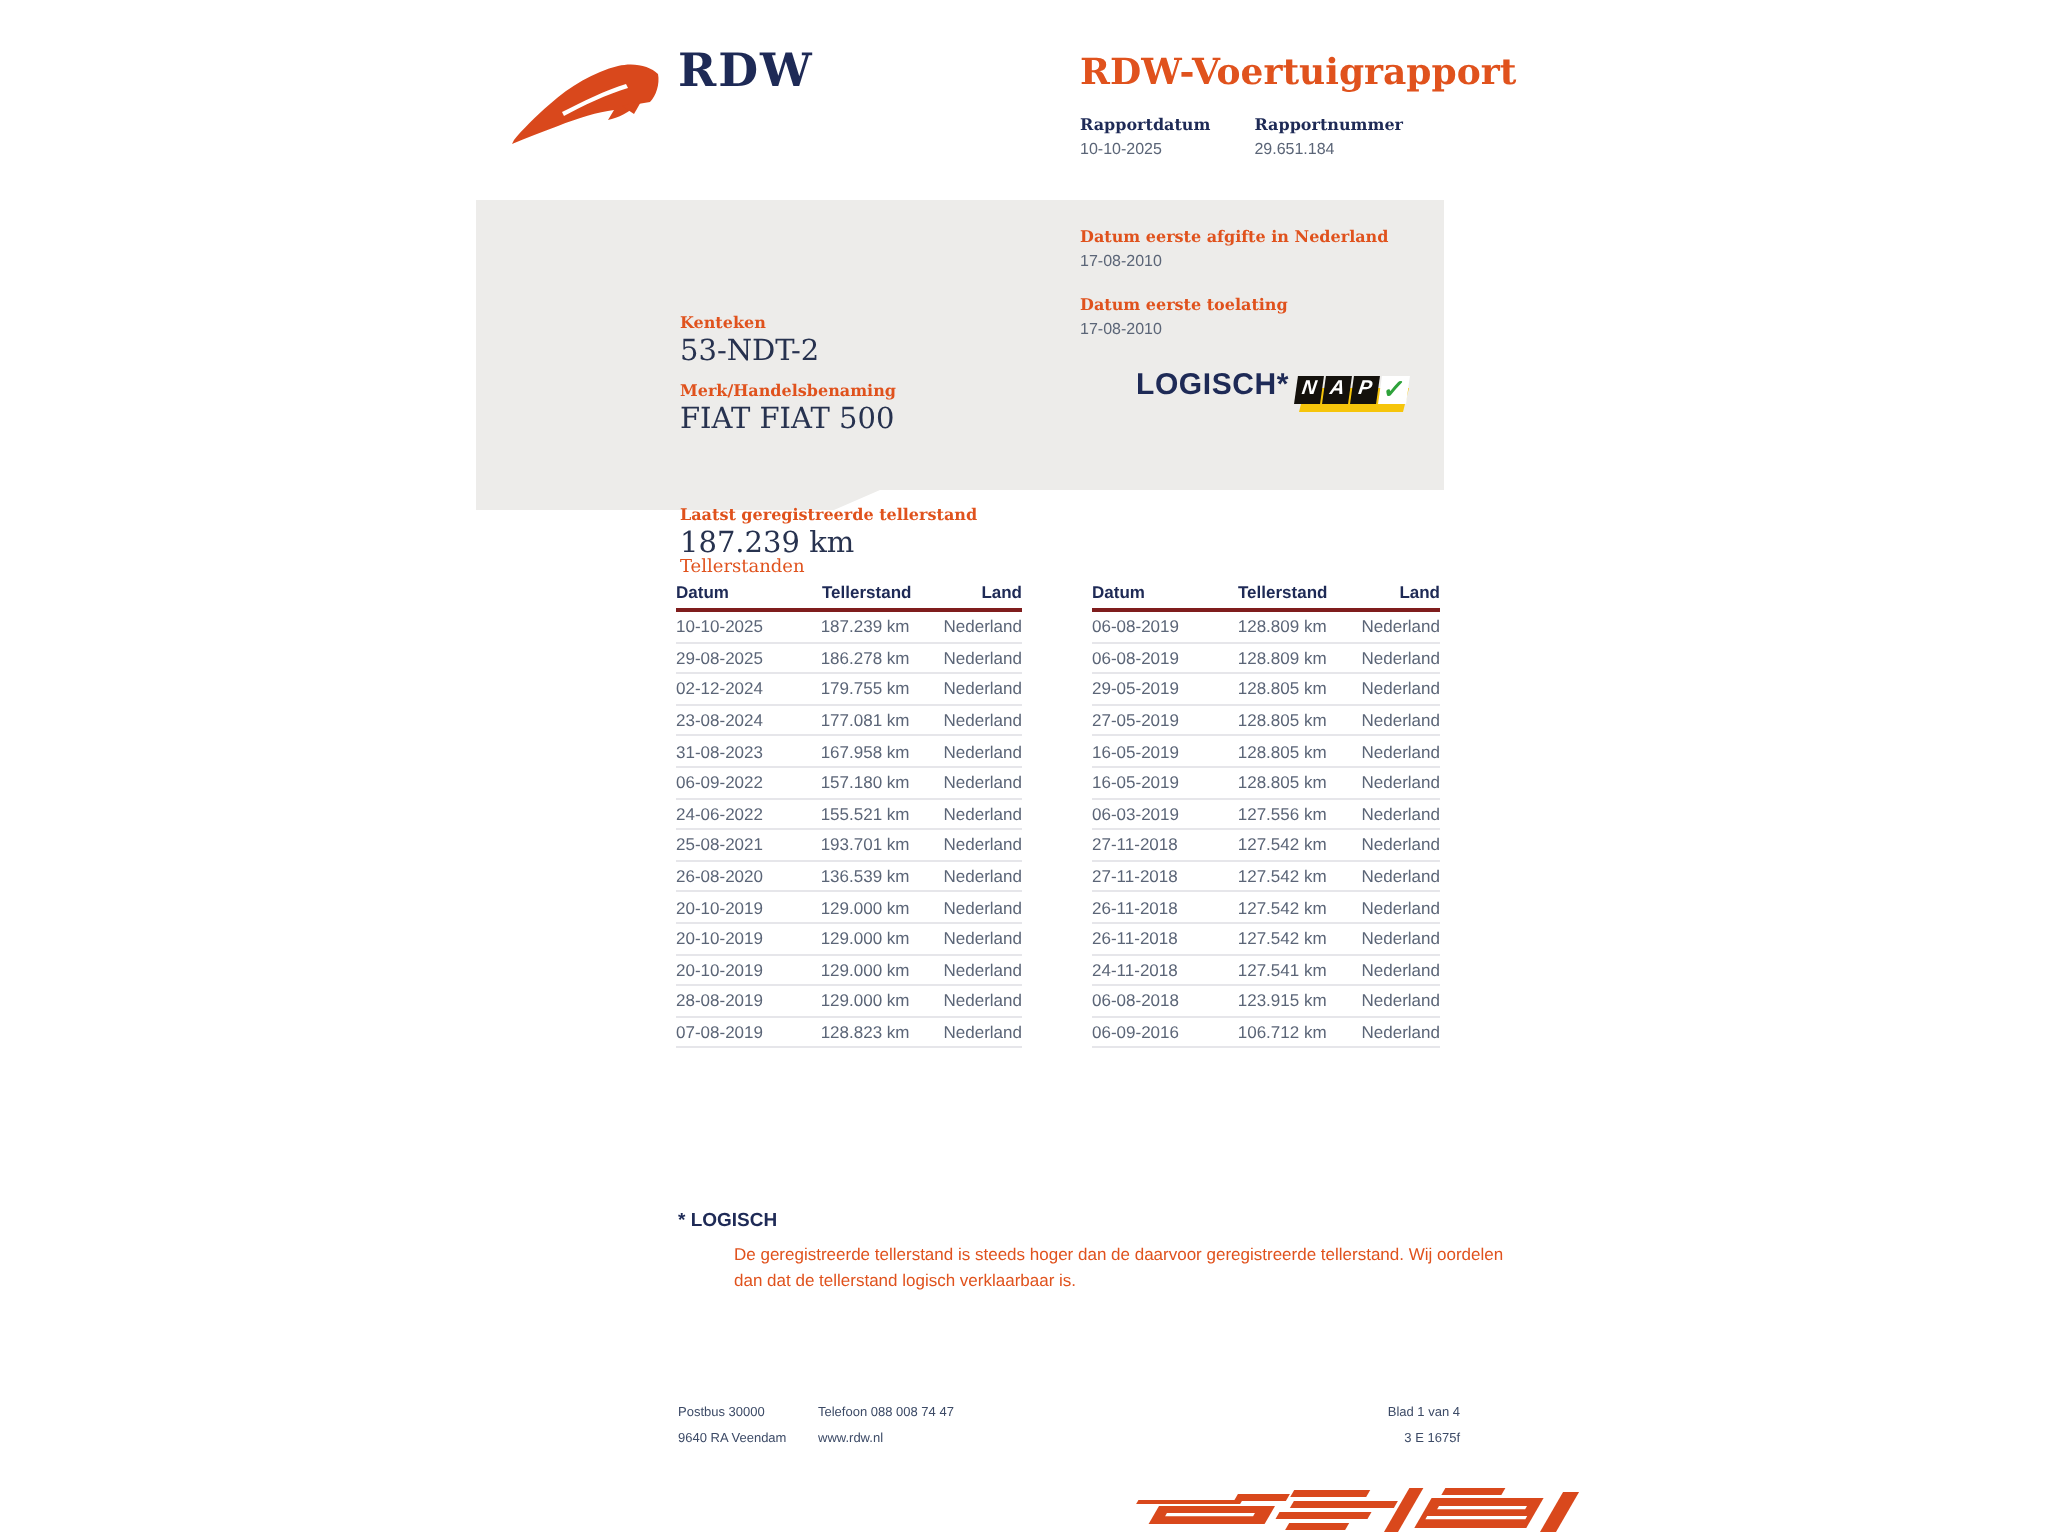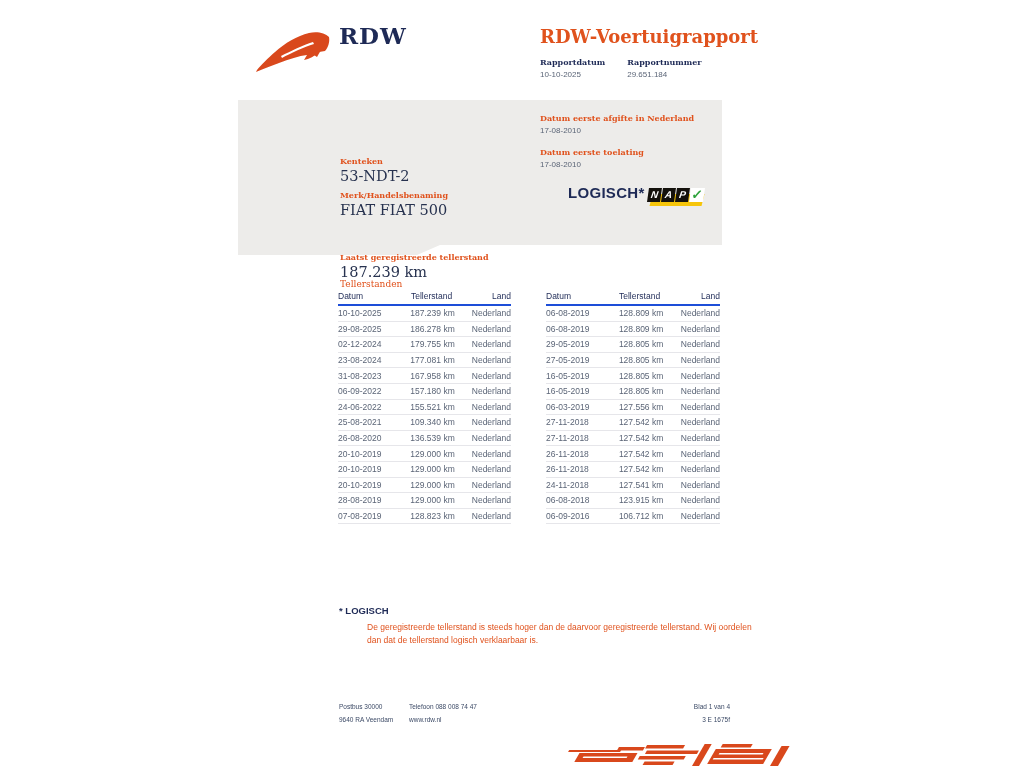--- a/index.html
+++ b/index.html
@@ -31,21 +31,21 @@
            font-weight:700;font-style:italic;font-size:10px;text-align:center;line-height:14px;
            transform:skewX(-8deg);}
   .nap-check{position:absolute;top:1px;left:42px;width:14px;height:14px;background:#fff;
              transform:skewX(-8deg);color:#2EA23B;font-size:13px;font-weight:800;
              text-align:center;line-height:14px;}
 
   
   .section-title{left:340px;top:279px;font-size:9px;font-weight:400;color:#E0521D;
                  font-family:"DejaVu Serif",serif;}
   .ttable{top:291px;font-size:8.5px;color:#5B6577;}
-  .ttable .hdr{display:flex;font-weight:400;color:#1E2A56;border-bottom:2px solid #1d4ed8;
+  .ttable .hdr{display:flex;font-weight:700;color:#1E2A56;border-bottom:2px solid #7f1d1d;
                padding-bottom:3px;}
   .ttable .row{display:flex;height:14.6px;align-items:center;border-bottom:1px solid #E6E6EA;}
   .c1{width:73px;}
   .c2{width:62px;}
   .c3{flex:1;text-align:right;}
 
   
   .fn-title{left:339px;top:605px;font-size:9.5px;font-weight:800;color:#1E2A56;}
   .fn-text{left:339px;top:621px;width:392px;font-size:8.5px;color:#E0521D;line-height:13px;margin-left:28px;}
 
@@ -149,21 +149,21 @@
         <div class="c2">157.180 km</div>
         <div class="c3">Nederland</div>
       </div>
       <div class="row">
         <div class="c1">24-06-2022</div>
         <div class="c2">155.521 km</div>
         <div class="c3">Nederland</div>
       </div>
       <div class="row">
         <div class="c1">25-08-2021</div>
-        <div class="c2">109.340 km</div>
+        <div class="c2">193.701 km</div>
         <div class="c3">Nederland</div>
       </div>
       <div class="row">
         <div class="c1">26-08-2020</div>
         <div class="c2">136.539 km</div>
         <div class="c3">Nederland</div>
       </div>
       <div class="row">
         <div class="c1">20-10-2019</div>
         <div class="c2">129.000 km</div>

